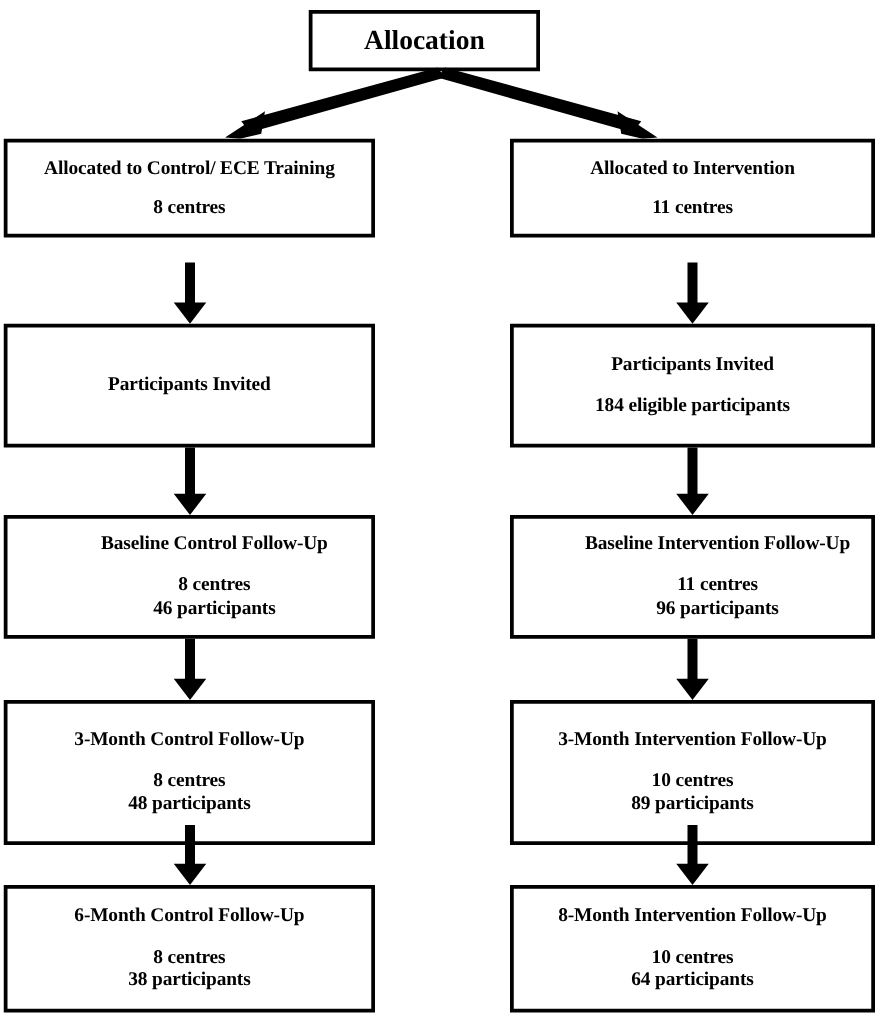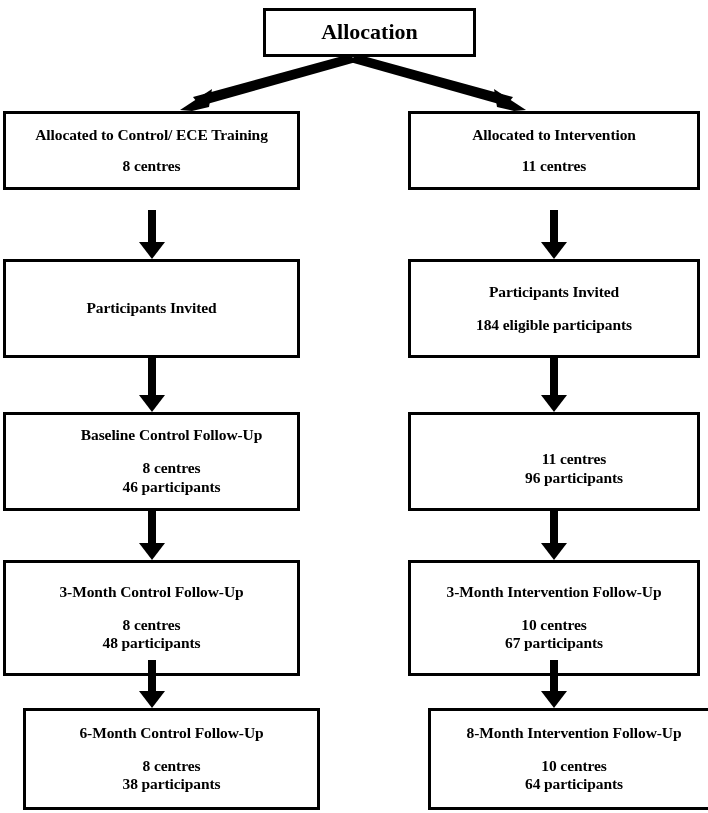--- a/index.html
+++ b/index.html
@@ -42,38 +42,37 @@
     font-size: 15.5px;
     line-height: 1.22;
     font-weight: bold;
     letter-spacing: -0.1px;
   }
 
   
   #allocation-node {
     left: 247px;
     top: 8px;
-    width: 213px;
+    width: 185px;
     height: 49px;
-    margin-left: 16px;
   }
   #allocation-node .title {
     font-size: 22px;
     letter-spacing: 0px;
   }
 
   
   .col-left  { left: 3px;   width: 297px; }
   .col-right { left: 408px; width: 292px; }
 
   .row-1 { top: 111px; height: 79px; }
   .row-2 { top: 259px; height:  99px; }
   .row-3 { top: 412px; height:  99px; padding-left: 40px; }
   .row-4 { top: 560px; height: 116px; }
-  .row-5 { top: 708px; height: 102px; margin-left: 20px; }
+  .row-5 { top: 708px; height: 102px; }
 
   .row-1 .detail-block { margin-top: 12px; }
 
   
   .v-arrow {
     position: absolute;
     width: 26px;
     pointer-events: none;
   }
   .v-arrow .shaft {
@@ -185,31 +184,32 @@
   </div>
 
   <div class="node col-right row-2">
     <div class="title">Participants Invited</div>
     <div class="detail-block">
       <div class="detail">184 eligible participants</div>
     </div>
   </div>
 
   <div class="node col-right row-3">
+    <div class="title">Baseline Intervention Follow-Up</div>
     <div class="detail-block">
       <div class="detail">11 centres</div>
       <div class="detail">96 participants</div>
     </div>
   </div>
 
   <div class="node col-right row-4">
     <div class="title">3-Month Intervention Follow-Up</div>
     <div class="detail-block">
       <div class="detail">10 centres</div>
-      <div class="detail">67 participants</div>
+      <div class="detail">89 participants</div>
     </div>
   </div>
 
   <div class="node col-right row-5">
     <div class="title">8-Month Intervention Follow-Up</div>
     <div class="detail-block">
       <div class="detail">10 centres</div>
       <div class="detail">64 participants</div>
     </div>
   </div>

